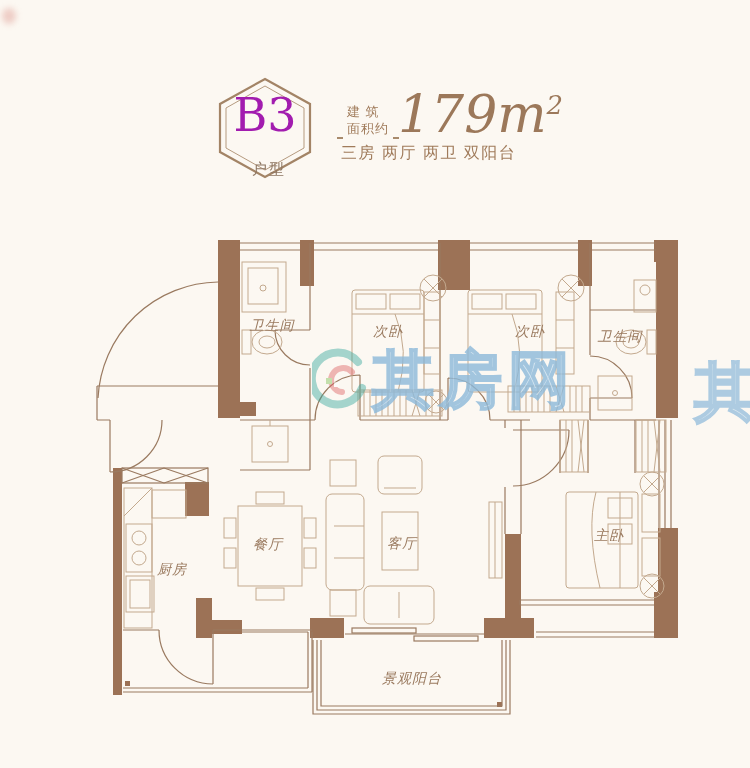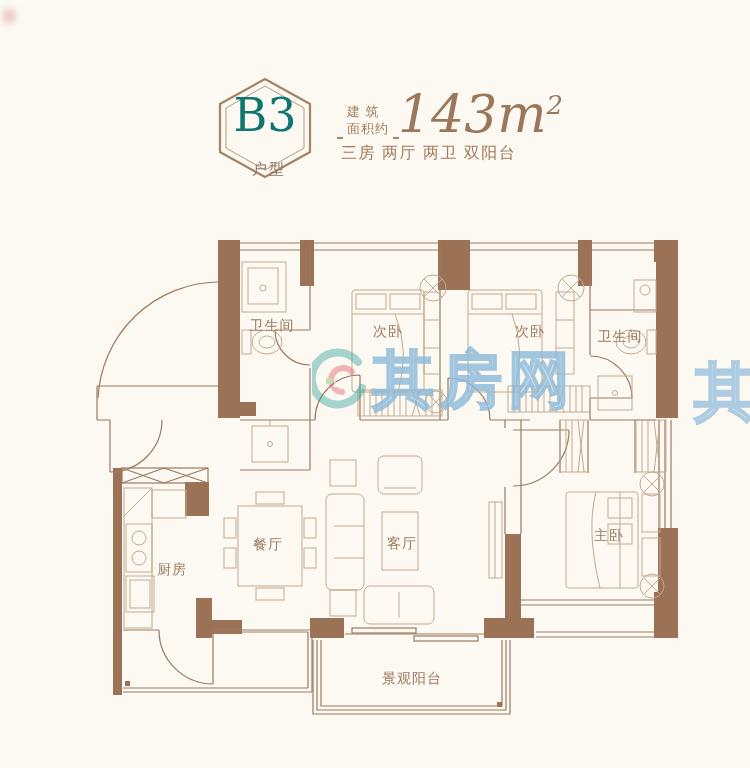--- a/index.html
+++ b/index.html
@@ -3,34 +3,34 @@
 <meta charset="utf-8">
 <style>
   html,body{margin:0;padding:0;}
   .page{position:relative;width:750px;height:768px;background:#fcf8f2;overflow:hidden;
         font-family:"Liberation Sans",sans-serif;}
   .smudge{position:absolute;left:2px;top:8px;width:14px;height:16px;border-radius:50%;
           background:#e2a9a0;filter:blur(3px);opacity:.55;}
   
   .hexwrap{position:absolute;left:217px;top:77px;width:96px;height:102px;}
   .b3{position:absolute;left:217px;top:88px;width:96px;text-align:center;
-      font-family:"DejaVu Serif","Liberation Serif",serif;font-size:46px;color:#0f766e;}
+      font-family:"DejaVu Serif","Liberation Serif",serif;font-size:46px;color:#a21caf;}
   .hx-type{position:absolute;left:221px;top:160px;width:96px;text-align:center;
       font-size:15px;color:#8d7662;letter-spacing:2px;}
   .bracket{position:absolute;left:337px;top:101px;height:38px;display:flex;align-items:flex-end;color:#a07b5b;}
   .bk{width:5px;}
   .bk-l{border-left:1px solid #a88a6c;border-top:1px solid #a88a6c;border-bottom:1px solid #a88a6c;}
   .bk-r{border-right:1px solid #a88a6c;border-top:1px solid #a88a6c;border-bottom:1px solid #a88a6c;}
   .bk-txt{padding:2px 4px;font-size:13px;line-height:17px;letter-spacing:1px;white-space:pre;}
   .area{position:absolute;left:398px;top:88px;color:#9c785a;
         font-family:"DejaVu Serif","Liberation Serif",serif;font-style:italic;font-size:52px;line-height:1;}
   .area sup{font-size:26px;}
   .desc{position:absolute;left:341px;top:143px;font-size:16px;letter-spacing:1.5px;color:#a07b5b;}
   
-  .plan{position:absolute;left:0;top:0;width:646px;height:768px;}
+  .plan{position:absolute;left:0;top:0;width:646px;height:768px;font-style:italic;}
   .room-label{position:absolute;transform:translate(-50%,-50%);font-size:14px;color:#9a7a5f;
               letter-spacing:1px;white-space:nowrap;}
   
   .wm{position:absolute;left:300px;top:348px;display:flex;align-items:flex-start;opacity:.8;pointer-events:none;padding-left:12px;}
   .wm-text{font-size:62px;font-weight:bold;letter-spacing:6px;color:#cde2f1;
            -webkit-text-stroke:2px #8cb9da;line-height:64px;margin-left:4px;}
   .wm-domain{position:absolute;left:358px;top:414px;font-size:19px;letter-spacing:5px;color:#a9cde6;opacity:.85;}
   .wm-frag{position:absolute;left:694px;top:350px;font-size:62px;font-weight:bold;color:#cde2f1;
            -webkit-text-stroke:2px #8cb9da;opacity:.7;}
   svg{display:block;}
@@ -48,21 +48,21 @@
     </svg>
   </div>
   <div class="b3">B3</div>
   <div class="hx-type">户型</div>
 
   <div class="bracket">
     <span class="bk bk-l"></span>
     <span class="bk-txt"><span>建 筑</span><br><span>面积约</span></span>
     <span class="bk bk-r"></span>
   </div>
-  <div class="area"><span>143m</span><sup>2</sup></div>
+  <div class="area"><span>179m</span><sup>2</sup></div>
   <div class="desc">三房 两厅 两卫 双阳台</div>
 
   <div class="plan">
     <svg width="750" height="768" viewBox="0 0 750 768">
 
       <g stroke="none" fill="#9c7256">
         <rect x="218" y="240" width="22" height="178"></rect>
         <rect x="240" y="402" width="16" height="14"></rect>
         <rect x="300" y="240" width="14" height="46"></rect>
         <rect x="438" y="240" width="32" height="50"></rect>

